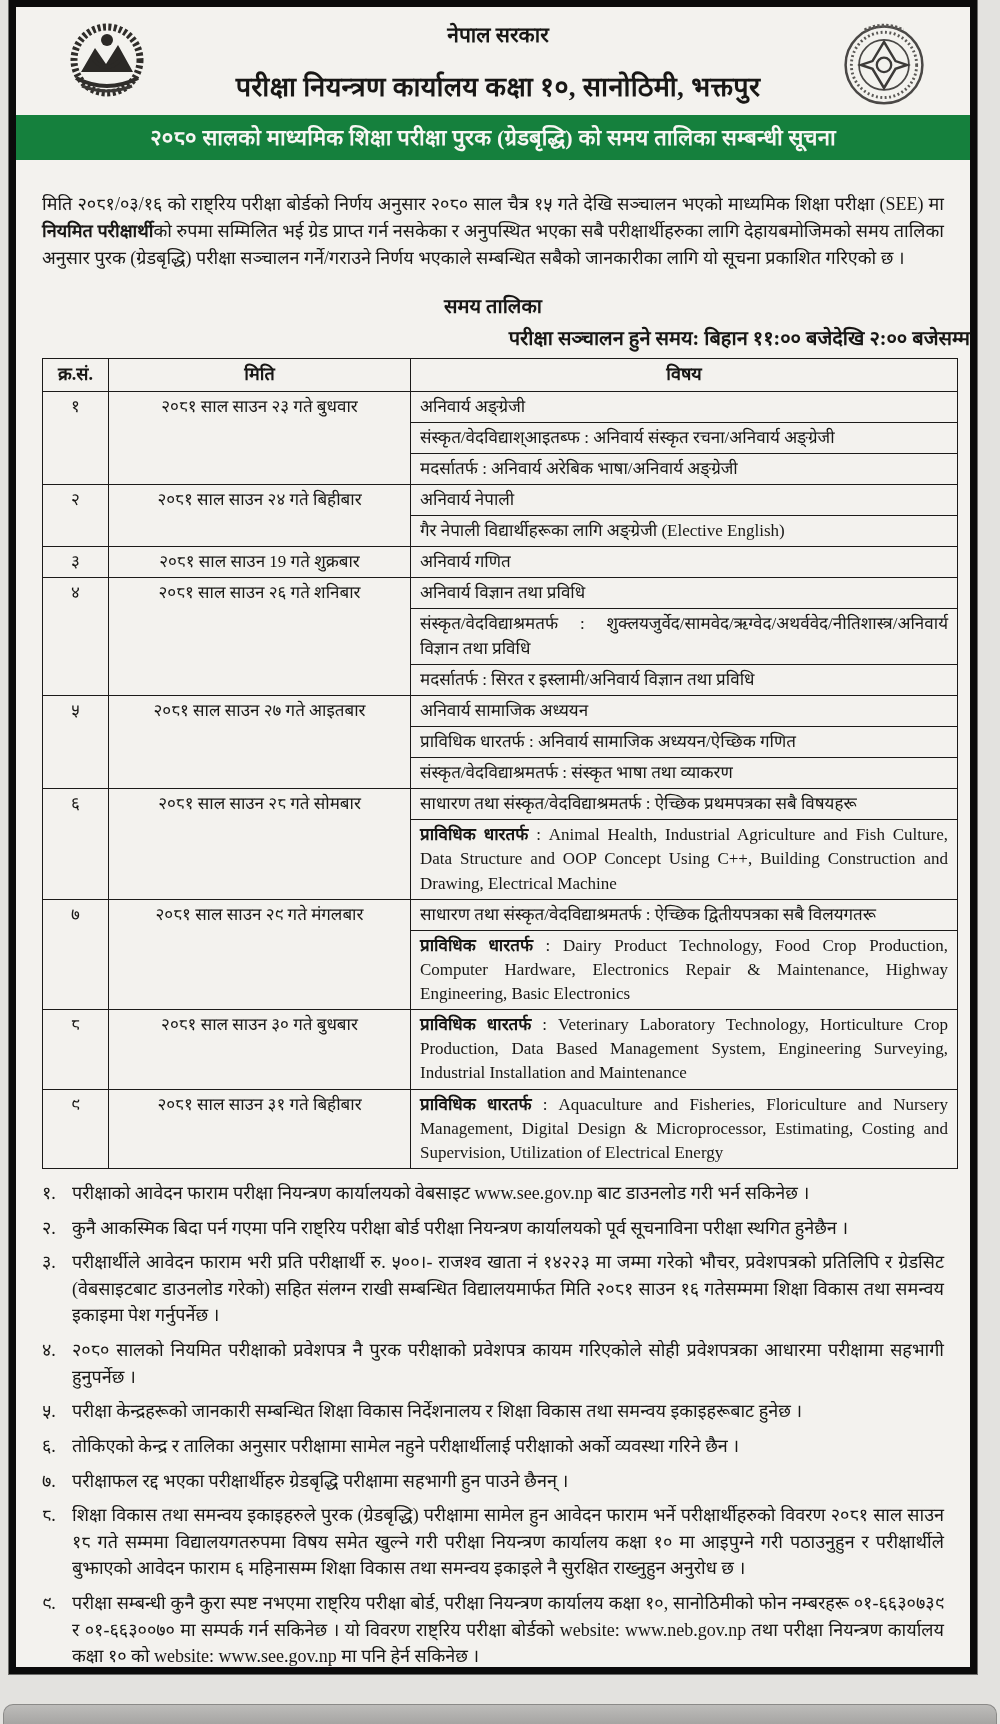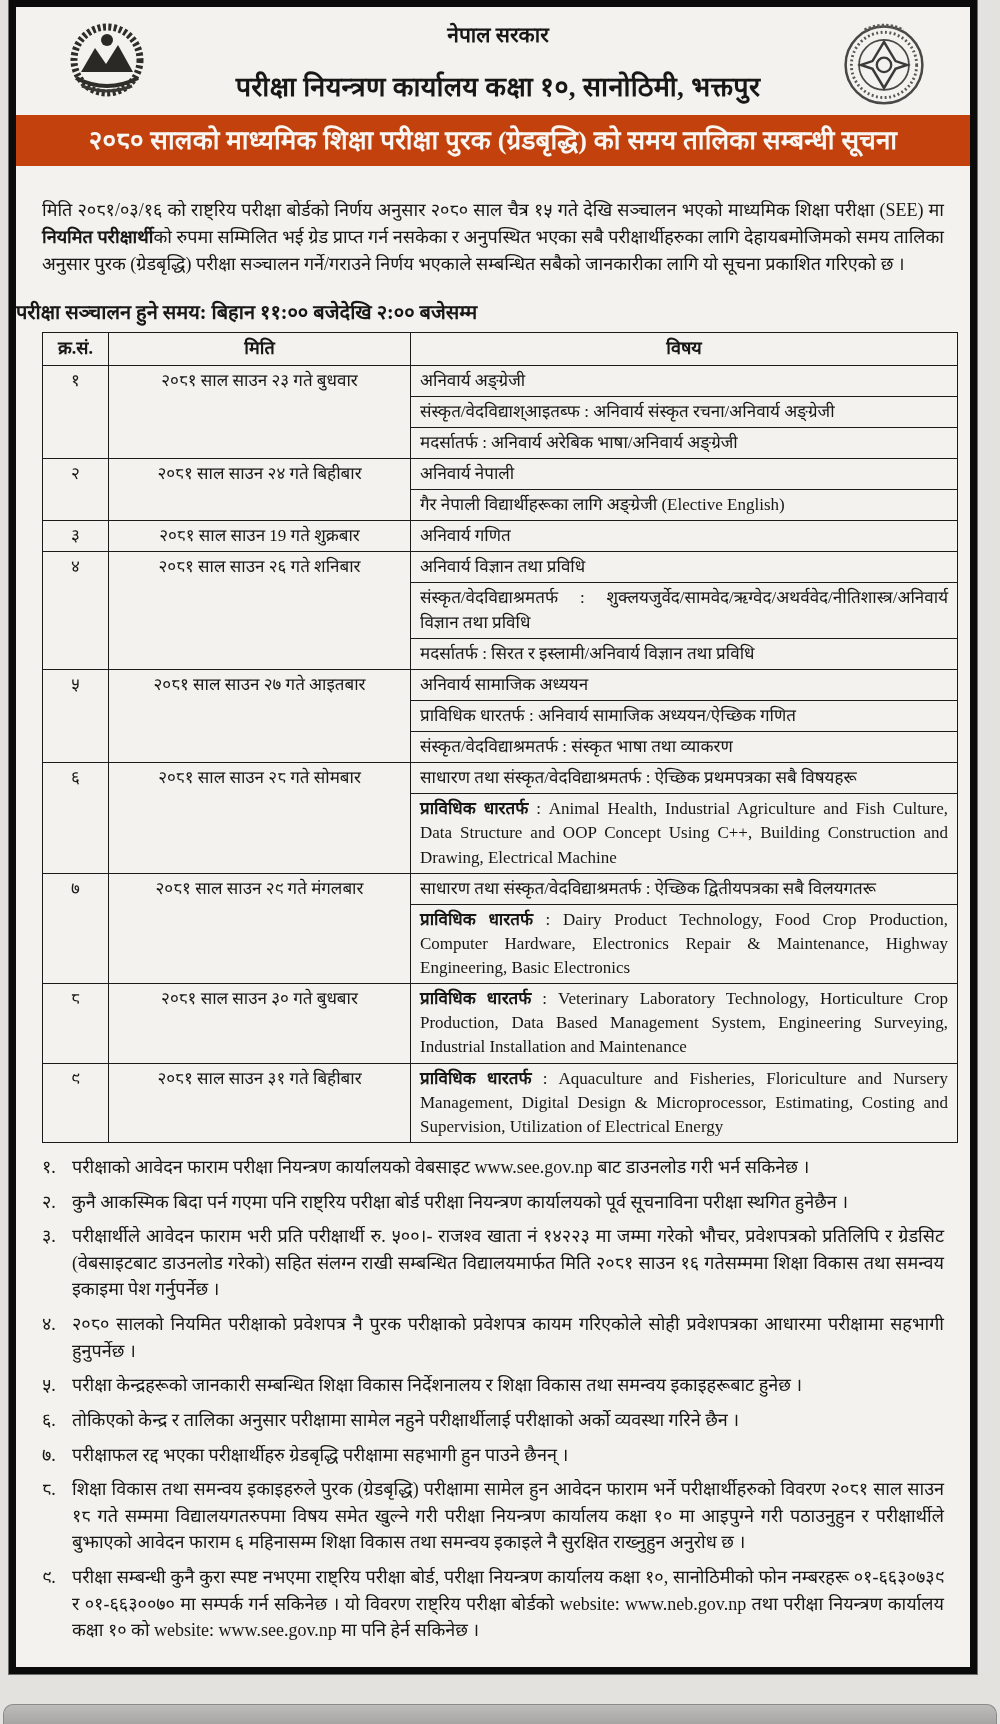--- a/index.html
+++ b/index.html
@@ -19,30 +19,30 @@
   
   .masthead{display:flex;align-items:center;padding:8px 26px 4px;}
   .emblem-left{width:130px;flex:0 0 130px;display:flex;justify-content:center;}
   .emblem-right{width:120px;flex:0 0 120px;display:flex;justify-content:center;}
   .masthead-center{flex:1;text-align:center;line-height:1.15;}
   .gov-line{font-size:21px;font-weight:bold;}
   .board-line{font-size:23px;font-weight:bold;margin-top:6px;}
   .office-line{font-size:27px;font-weight:bold;margin-top:24px;letter-spacing:.3px;}
   
   .banner{
-    background:#c2410c;color:#f7f6f3;text-align:center;
-    font-size:26px;font-weight:bold;padding:6px 8px 9px;letter-spacing:.2px;
+    background:#15803d;color:#f7f6f3;text-align:center;
+    font-size:22px;font-weight:bold;padding:6px 8px 9px;letter-spacing:.2px;
   }
   
   .intro{
     padding:13px 26px 2px;font-size:18px;line-height:1.5;text-align:justify;
   }
   
   .sched-title{text-align:center;font-weight:bold;font-size:20px;margin-top:8px;}
-  .sched-time{text-align:left;font-weight:bold;font-size:20px;margin:5px 0 7px;}
+  .sched-time{text-align:right;font-weight:bold;font-size:20px;margin:5px 0 7px;}
   
   table.schedule{
     width:916px;margin:0 26px;border-collapse:collapse;font-size:17px;
   }
   table.schedule th,table.schedule td{
     border:1.7px solid #1c1b19;vertical-align:top;line-height:1.42;
     padding:3px 9px;box-sizing:border-box;
   }
   table.schedule th{
     font-weight:bold;text-align:center;font-size:18px;padding:3px 6px;
@@ -100,20 +100,21 @@
         <circle cx="50" cy="52" r="7.5" fill="none" stroke="#3c3a38" stroke-width="2.4"></circle>
         <path d="M30,16 q20,-10 40,0" fill="none" stroke="#5a5855" stroke-width="4" stroke-dasharray="2.4 2.2"></path>
       </svg>
     </div>
   </div>
 
   <div class="banner">२०८० सालको माध्यमिक शिक्षा परीक्षा पुरक (ग्रेडबृद्धि) को समय तालिका सम्बन्धी सूचना</div>
 
   <p class="intro"><span>मिति २०८१/०३/१६ को राष्ट्रिय परीक्षा बोर्डको निर्णय अनुसार २०८० साल चैत्र १५ गते देखि सञ्चालन भएको माध्यमिक शिक्षा परीक्षा (SEE) मा </span><b>नियमित परीक्षार्थी</b><span>को रुपमा सम्मिलित भई ग्रेड प्राप्त गर्न नसकेका र अनुपस्थित भएका सबै परीक्षार्थीहरुका लागि देहायबमोजिमको समय तालिका अनुसार पुरक (ग्रेडबृद्धि) परीक्षा सञ्चालन गर्ने/गराउने निर्णय भएकाले सम्बन्धित सबैको जानकारीका लागि यो सूचना प्रकाशित गरिएको छ ।</span></p>
 
+  <div class="sched-title">समय तालिका</div>
   <div class="sched-time">परीक्षा सञ्चालन हुने समय: बिहान ११:०० बजेदेखि २:०० बजेसम्म</div>
 
   <table class="schedule">
     <thead>
       <tr>
         <th class="col-sn">क्र.सं.</th>
         <th class="col-date">मिति</th>
         <th class="col-subj">विषय</th>
       </tr>
     </thead>

